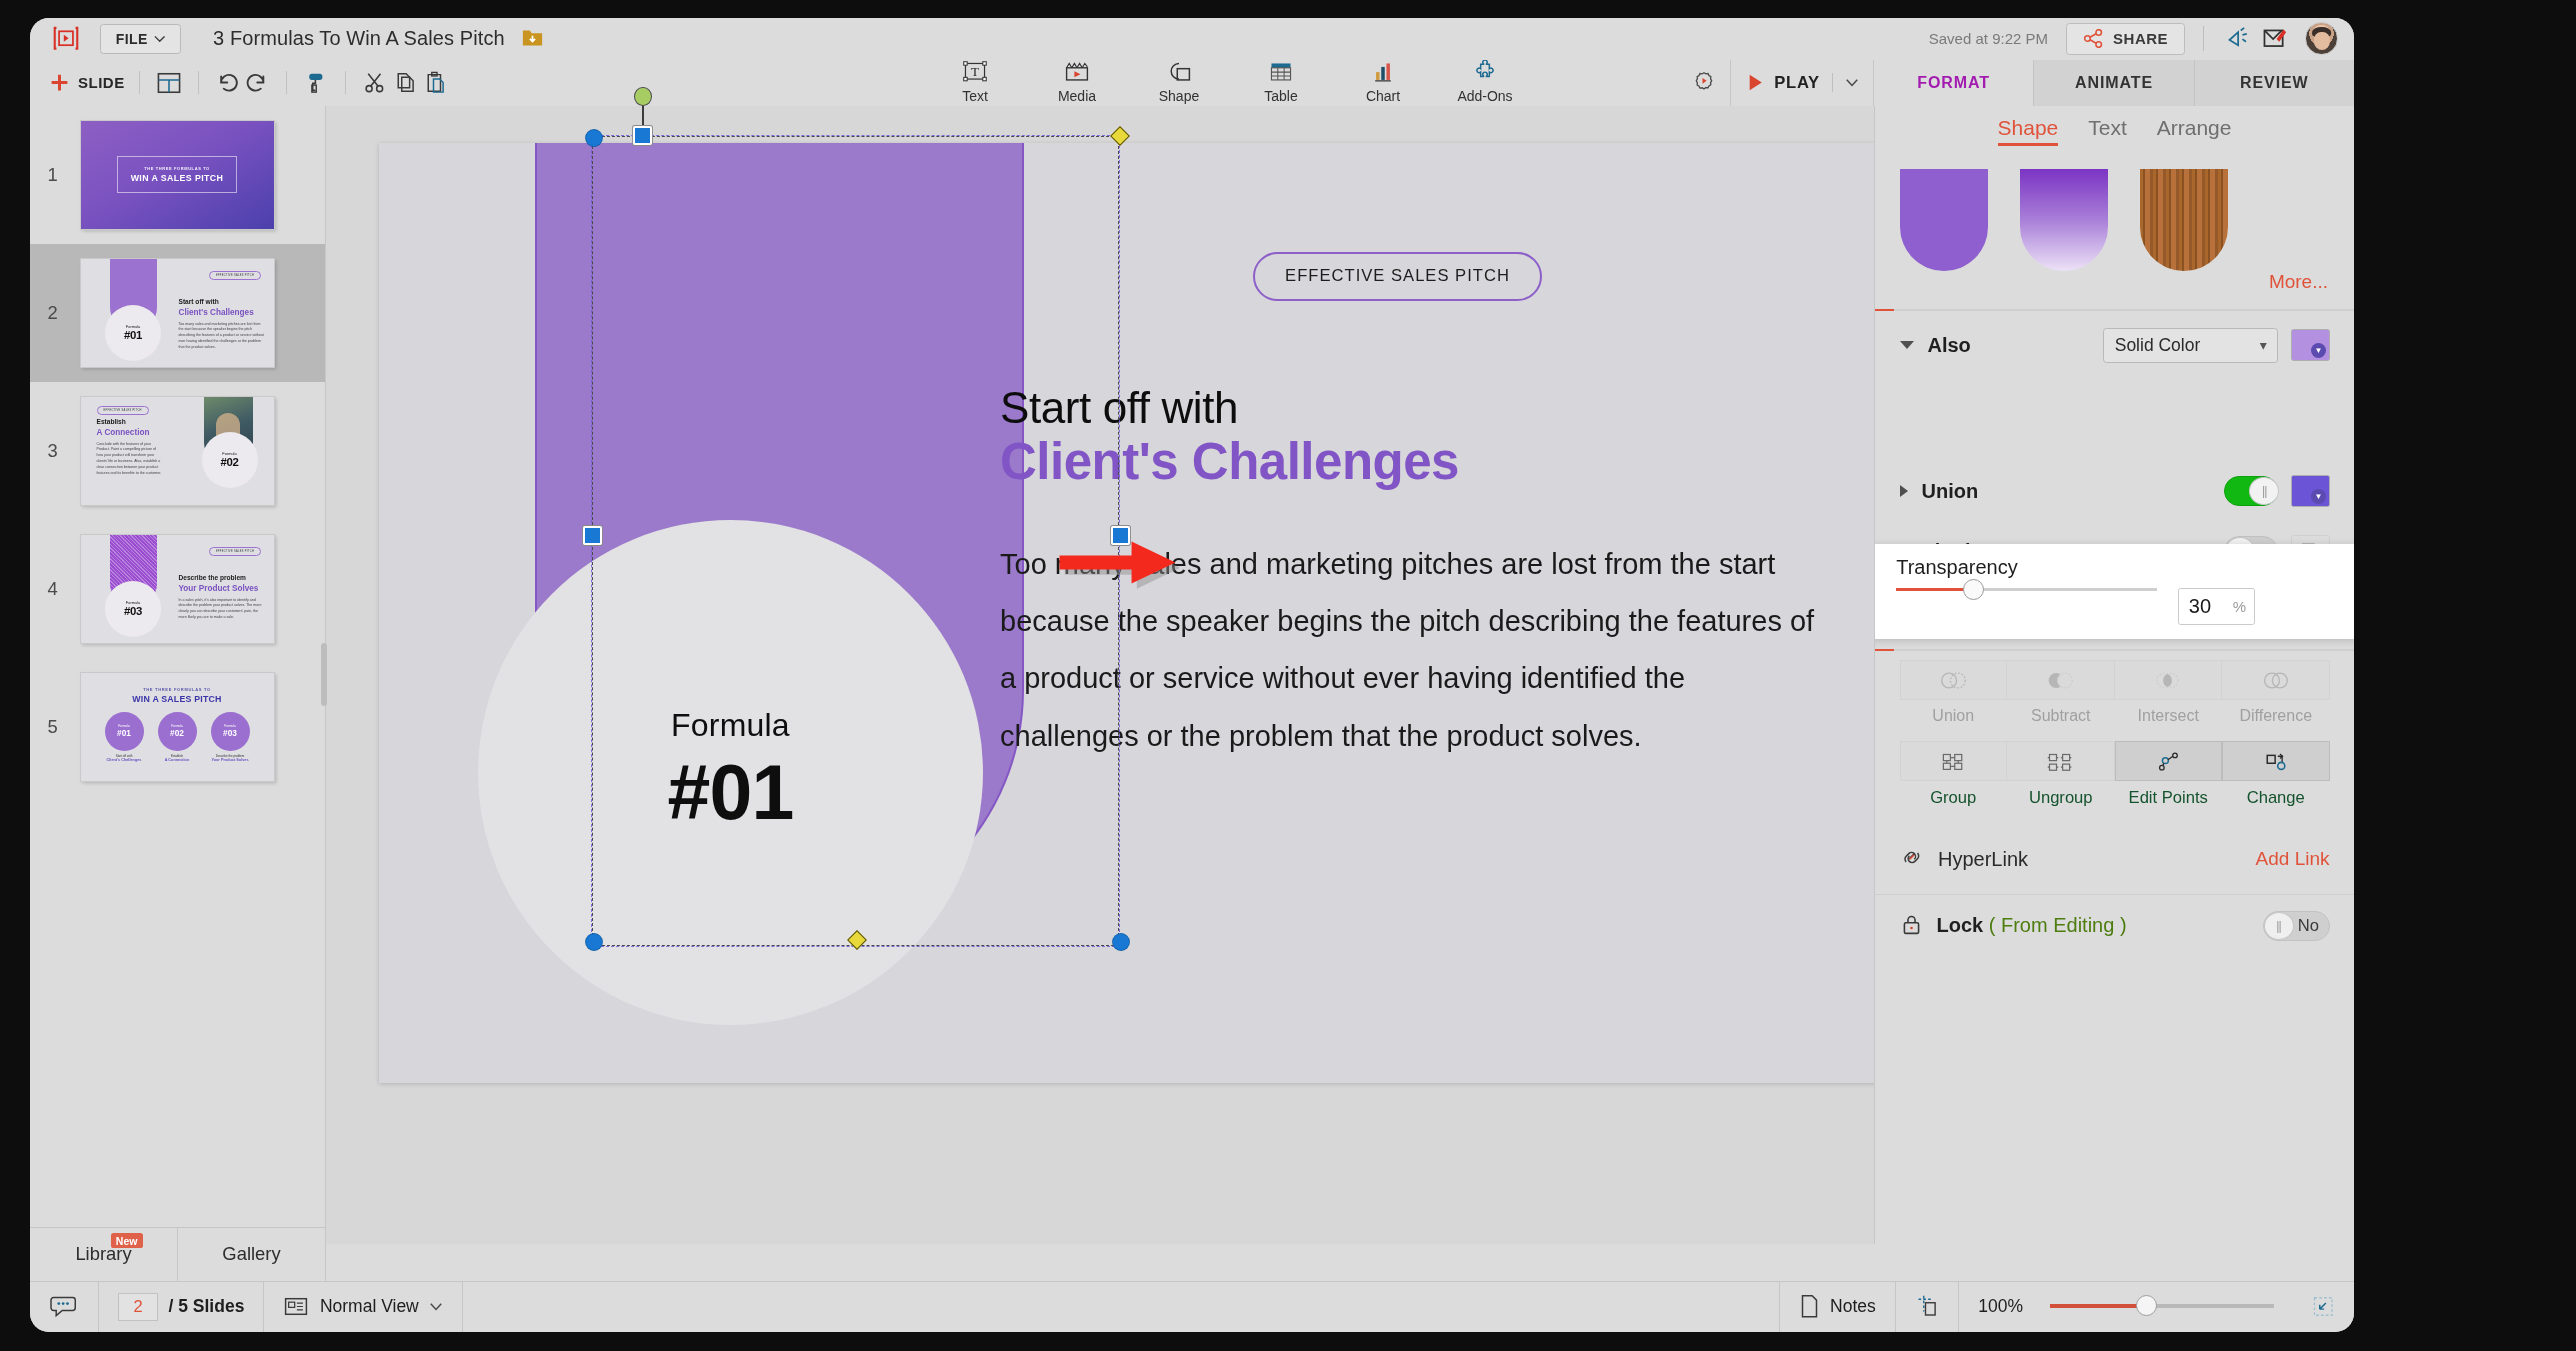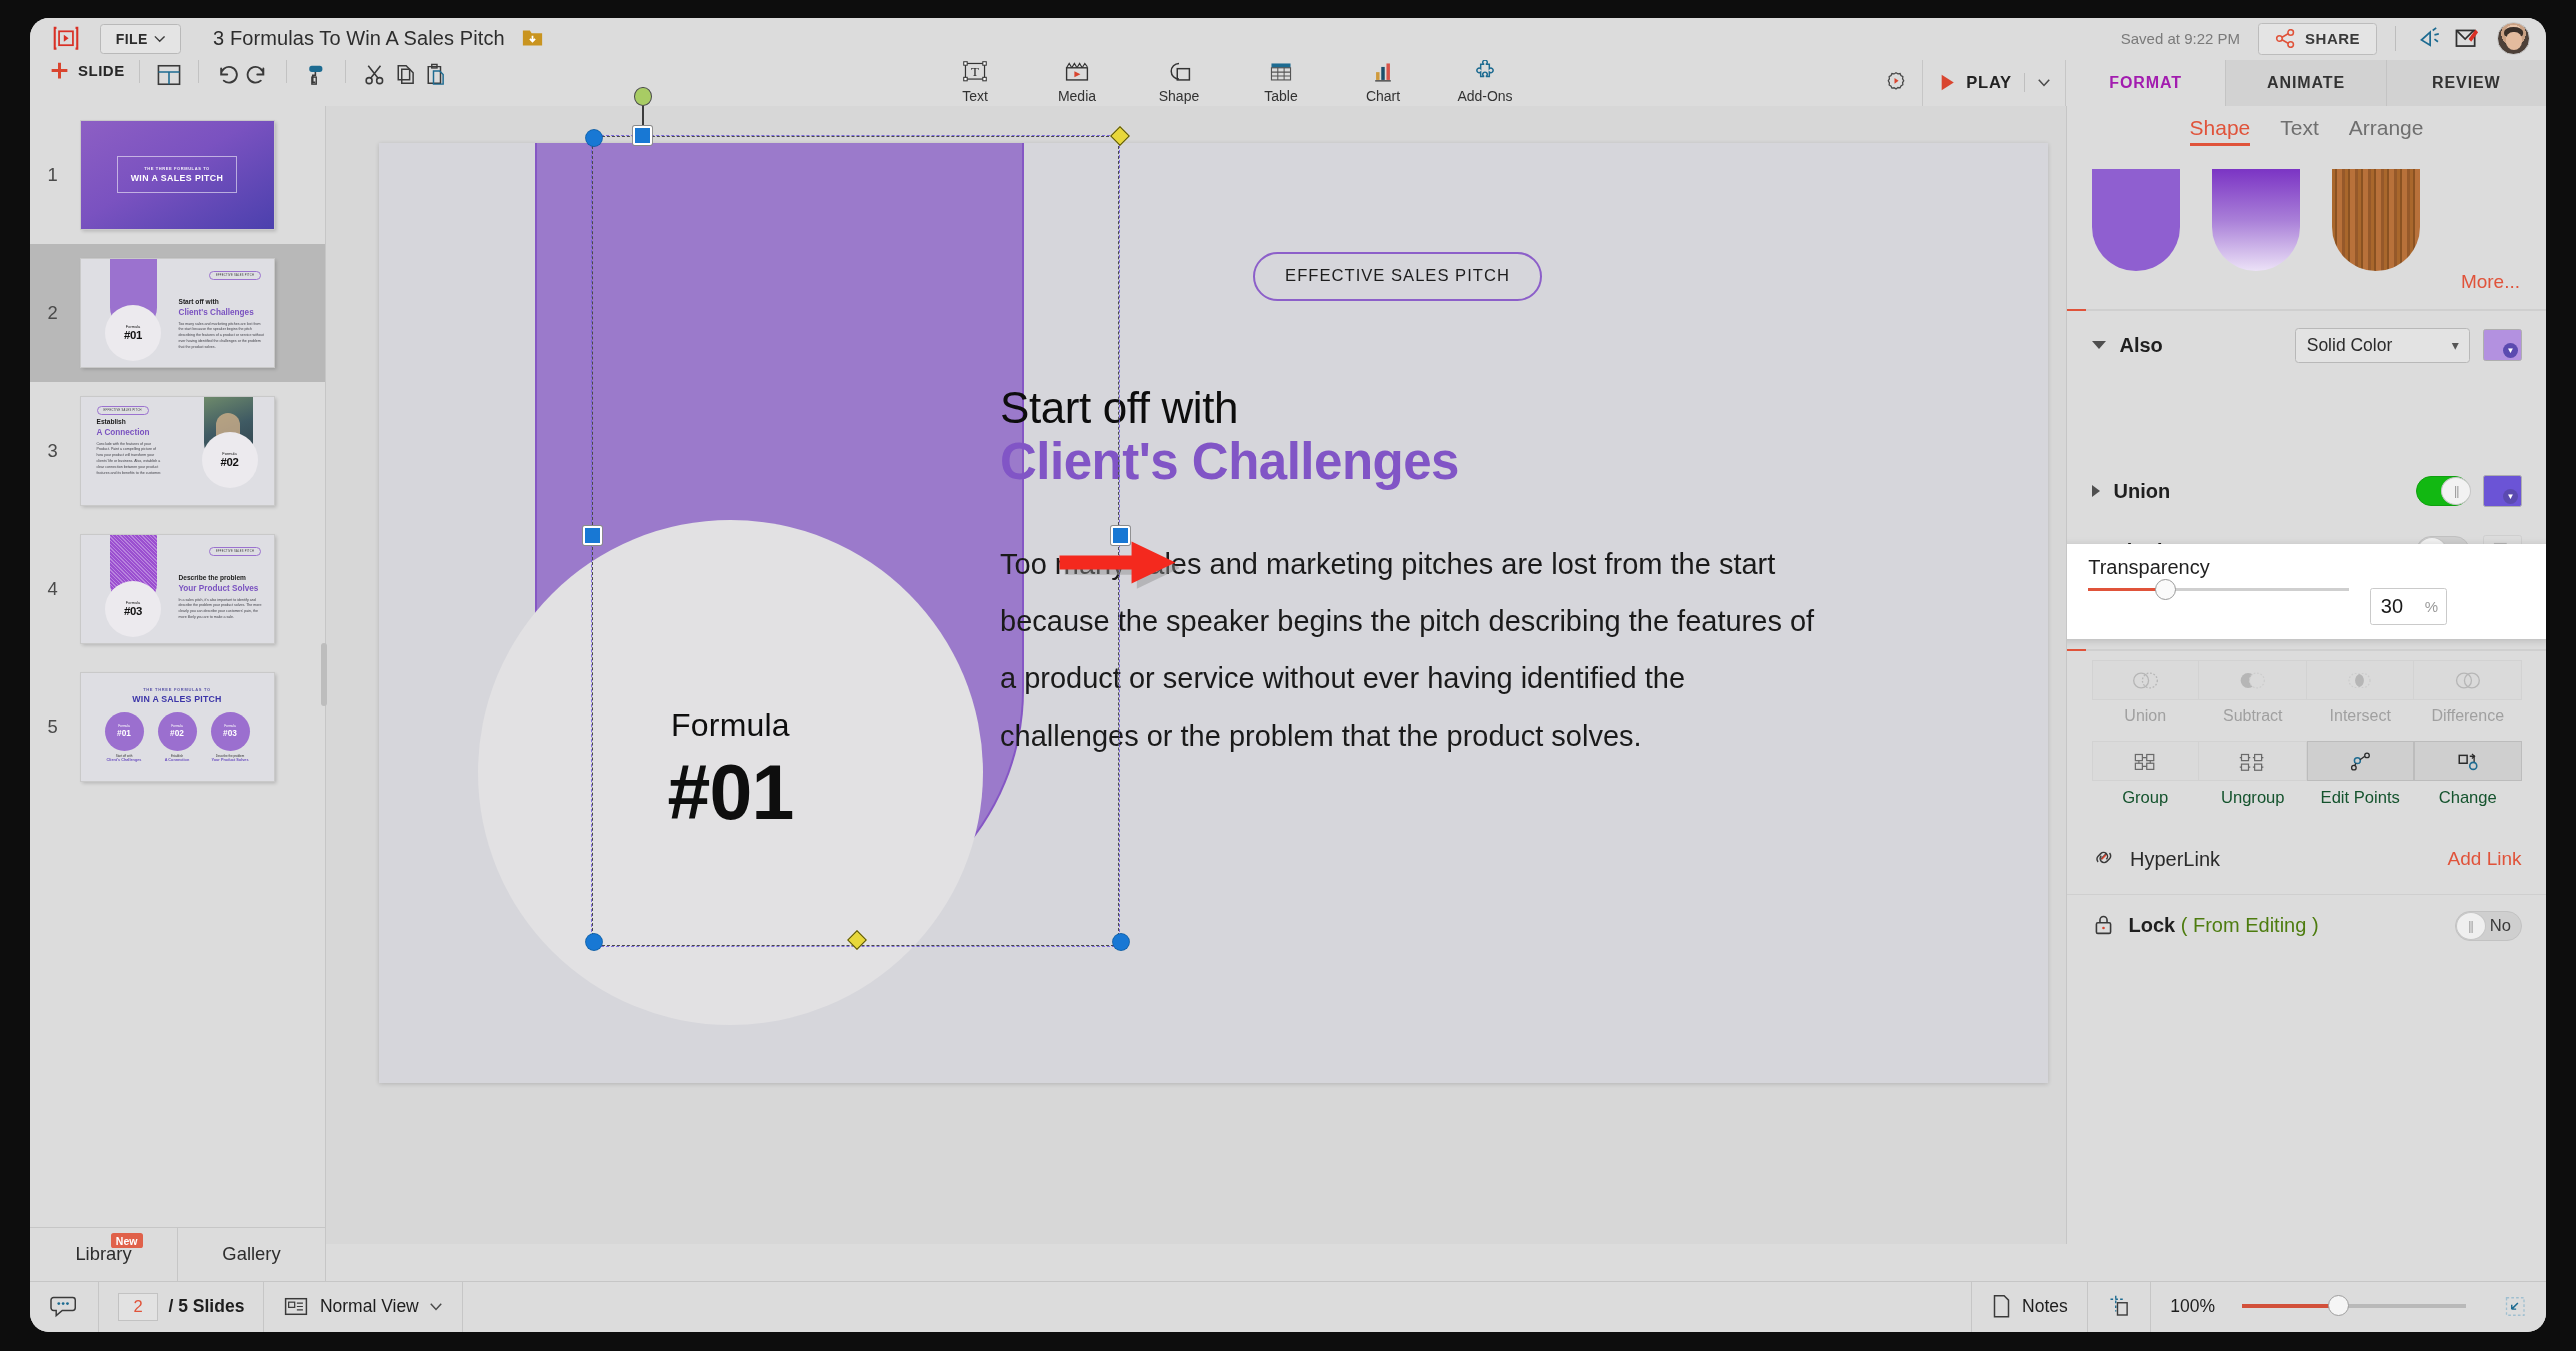--- a/index.html
+++ b/index.html
@@ -11,21 +11,21 @@
   }
   #app {
     position: absolute; left: 0; top: 0;
     width: 2576px; height: 1351px;
     background: #0d0d0d;
   }
   
   .window {
     position: absolute;
     left: 30px; top: 17.5px;
-    width: 2516px; height: 1314px;
+    width: 2324px; height: 1314px;
     background: #dcdcdc;
     border-radius: 19px 19px 19px 19px;
     overflow: hidden;
   }
 
   
   .titlebar {
     position: absolute; left: 0; top: 0;
     width: 100%; height: 42px;
     background: #dcdcdc;
@@ -83,21 +83,21 @@
     transform: translateX(-50%);
     width: 52%; height: 56%; border-radius: 45% 45% 50% 50%;
     background: #e3bb9e; z-index: 2;
   }
 
   
   .toolbar {
     position: absolute; left: 0; top: 42px;
     width: 100%; height: 46px;
     background: #dcdcdc;
-    display: flex; align-items: flex-start;
+    display: flex; align-items: center;
   }
   .newslide {
     display: flex; align-items: center; gap: 8px;
     margin-left: 19px;
     font-size: 15px; font-weight: bold; color: #272727;
     letter-spacing: 0.5px;
   }
   .tdiv { width: 0.9px; height: 23px; background: #c2c2c2; margin: 0 14px; }
   .ticon { width: 30px; height: 30px; display: flex; align-items: center; justify-content: center; }
   .centertools {

